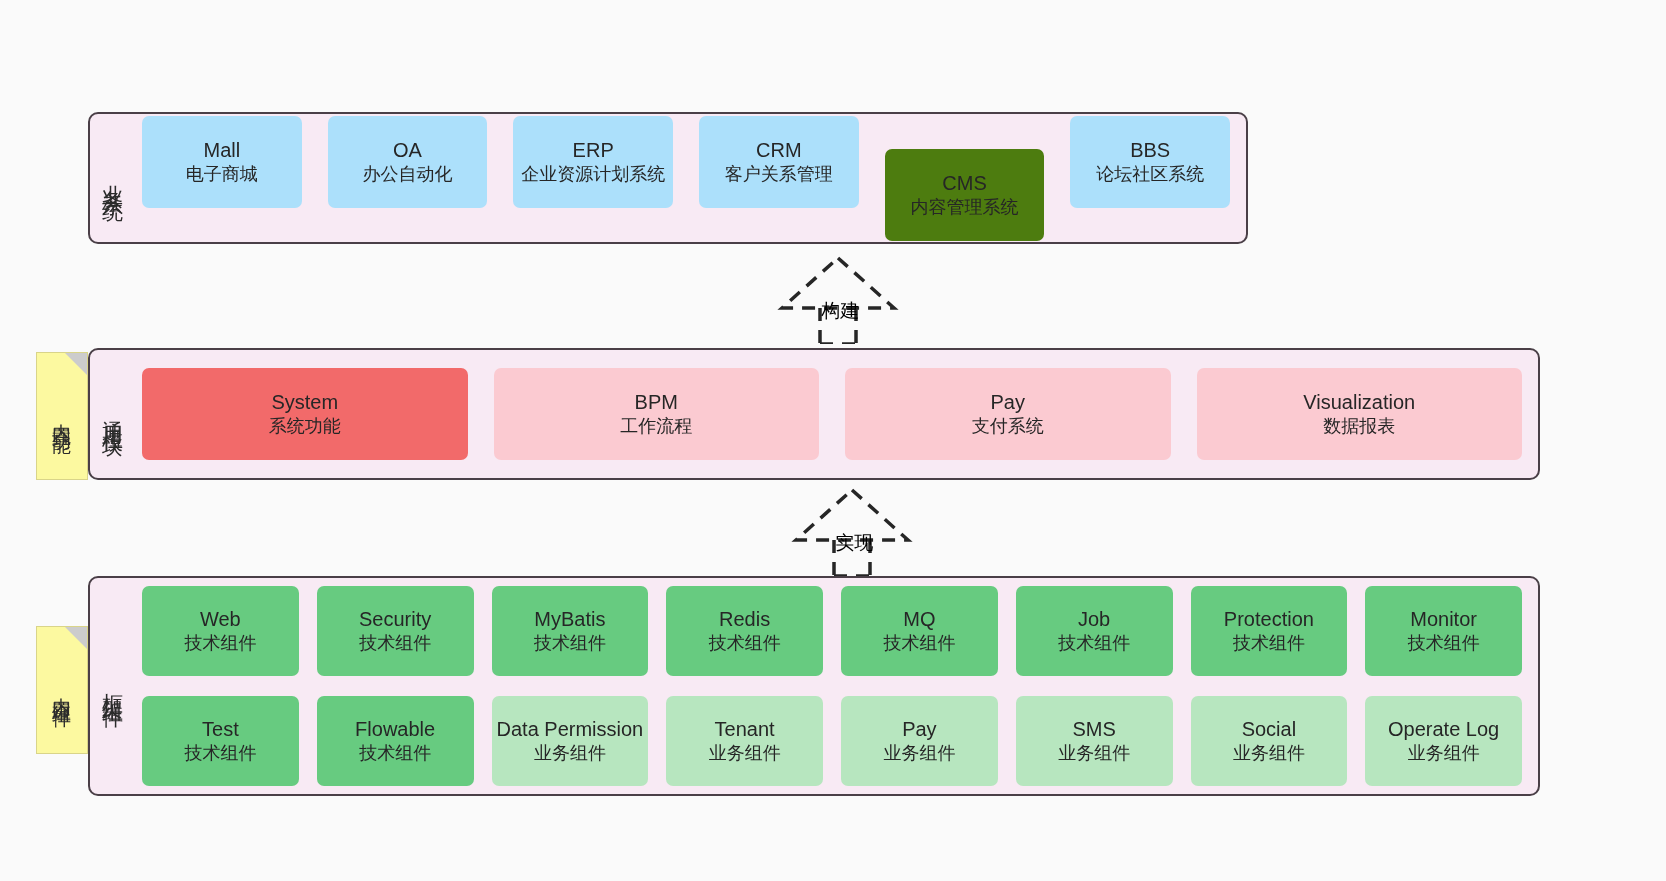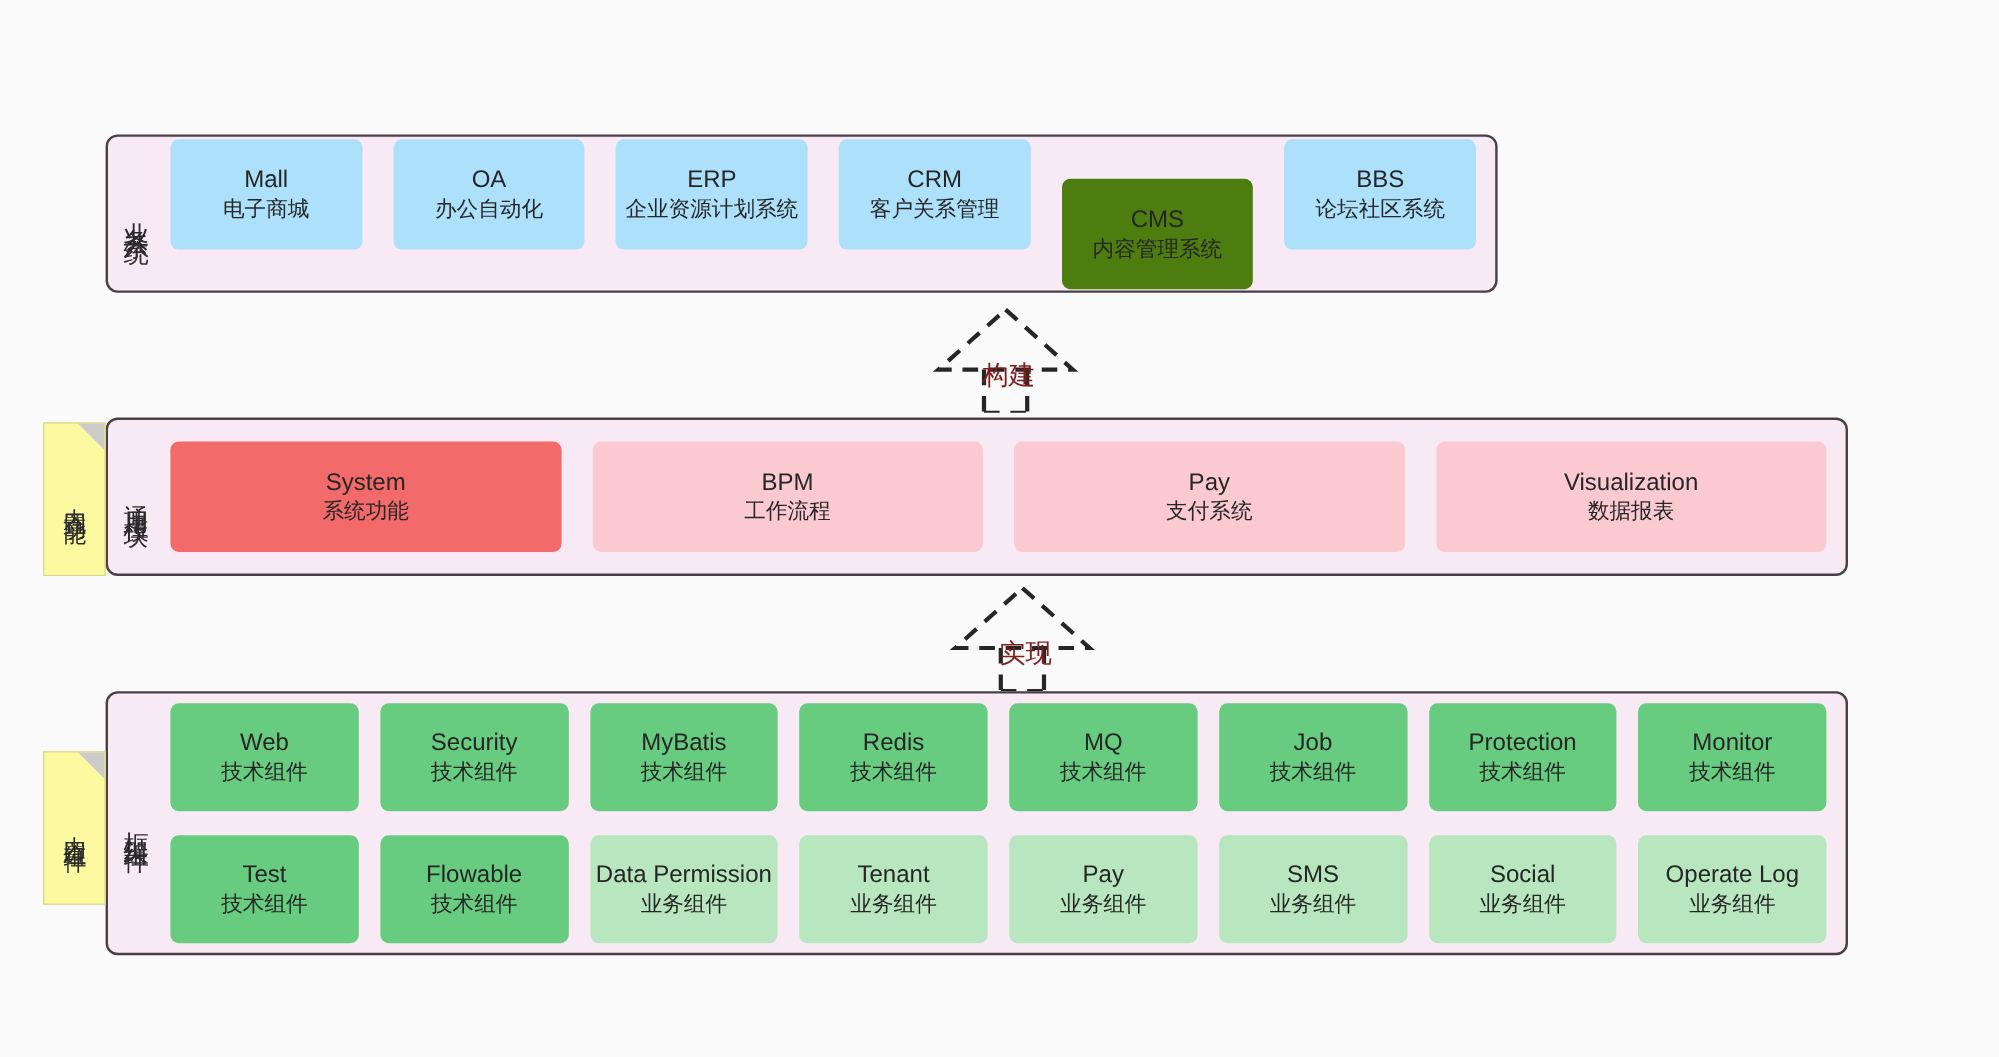--- a/index.html
+++ b/index.html
@@ -120,22 +120,22 @@
     height: 92px;
   }
   #arrow-build { left: 758px; top: 252px; }
   #arrow-implement { left: 772px; top: 484px; }
   .arrow-wrap svg { position: absolute; left: 0; top: 0; }
   .arrow-label {
     position: absolute;
     left: 50%;
     top: 46px;
     transform: translateX(-44%);
-    font-size: 22px;
-    color: #7f1d1d;
+    font-size: 19px;
+    color: #000000;
     background: transparent;
     white-space: nowrap;
   }
 </style>
 </head>
 <body>
 
 <div class="layer" id="business-layer">
   <div class="layer-title">业务系统</div>
   <div class="layer-body">

